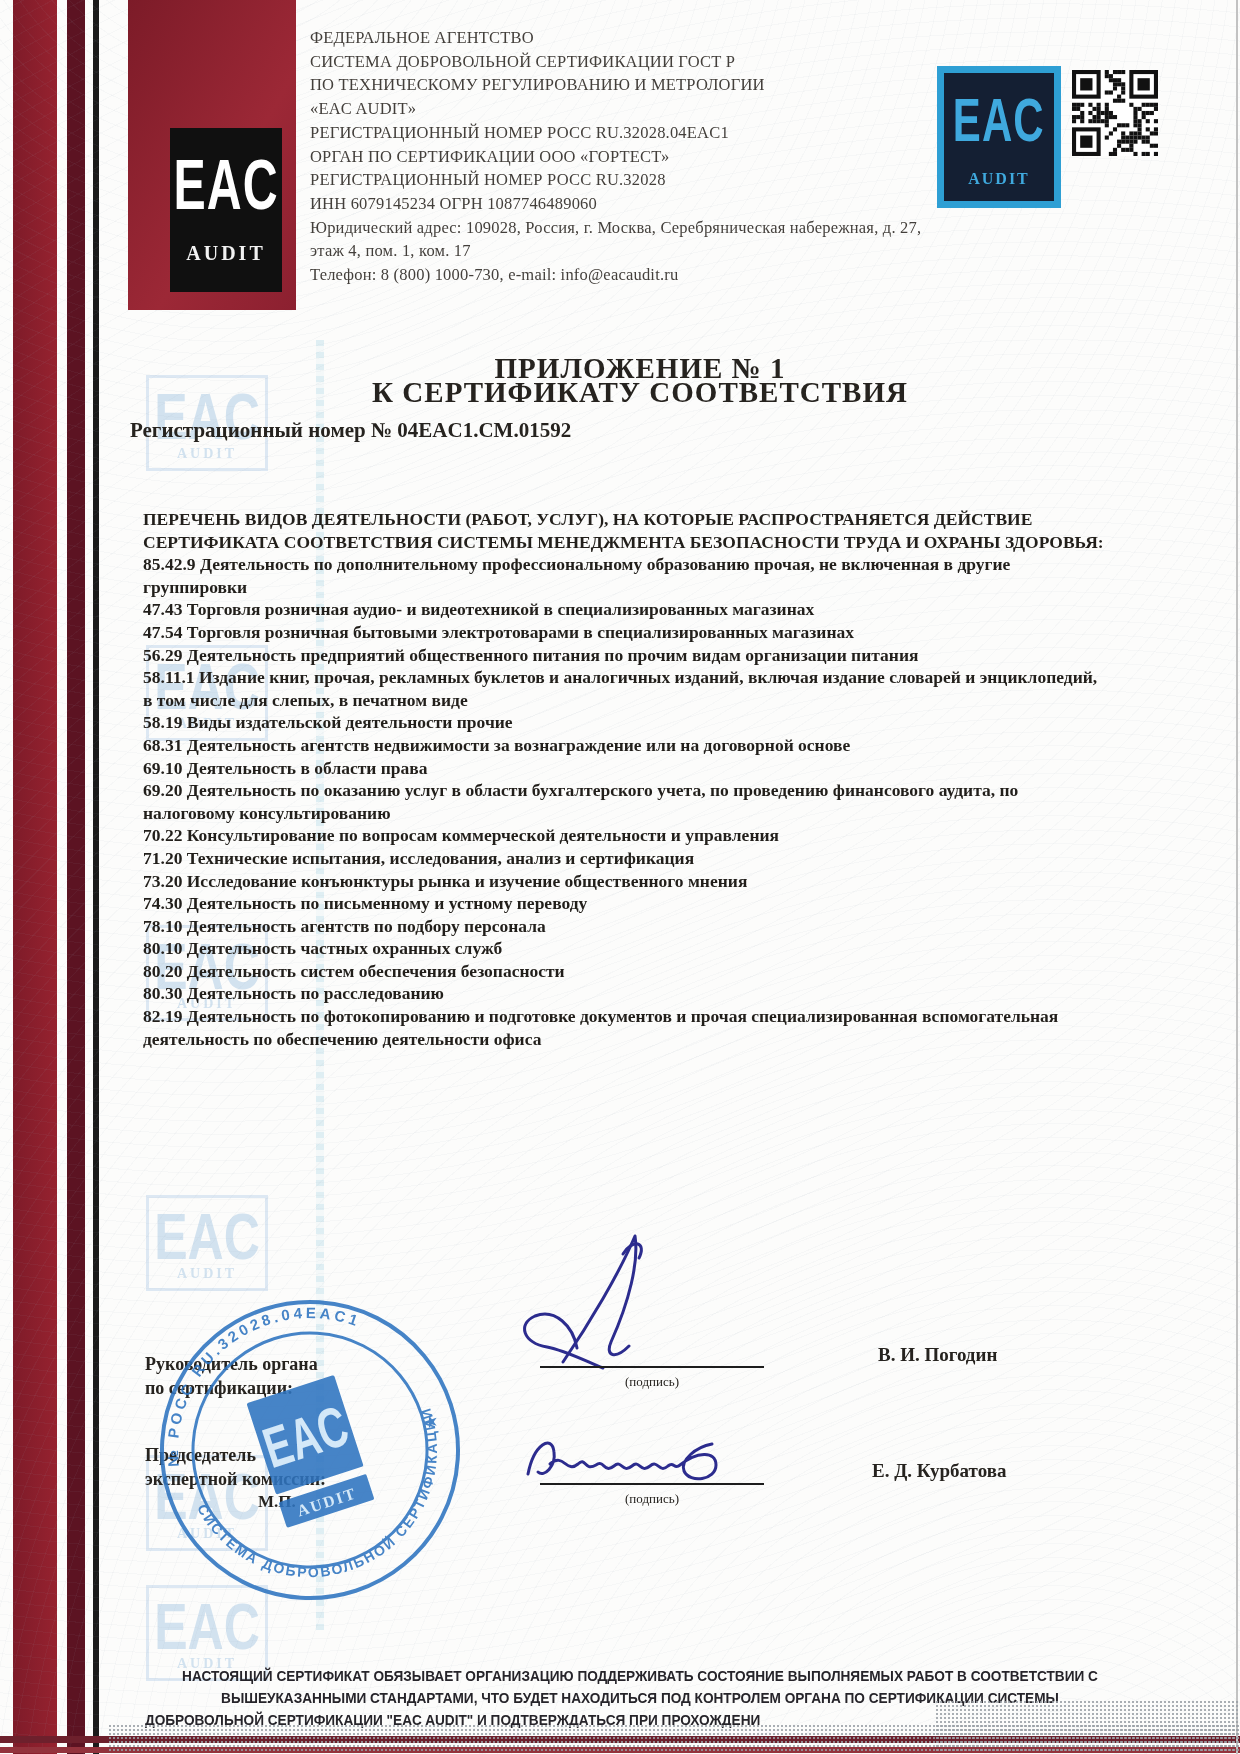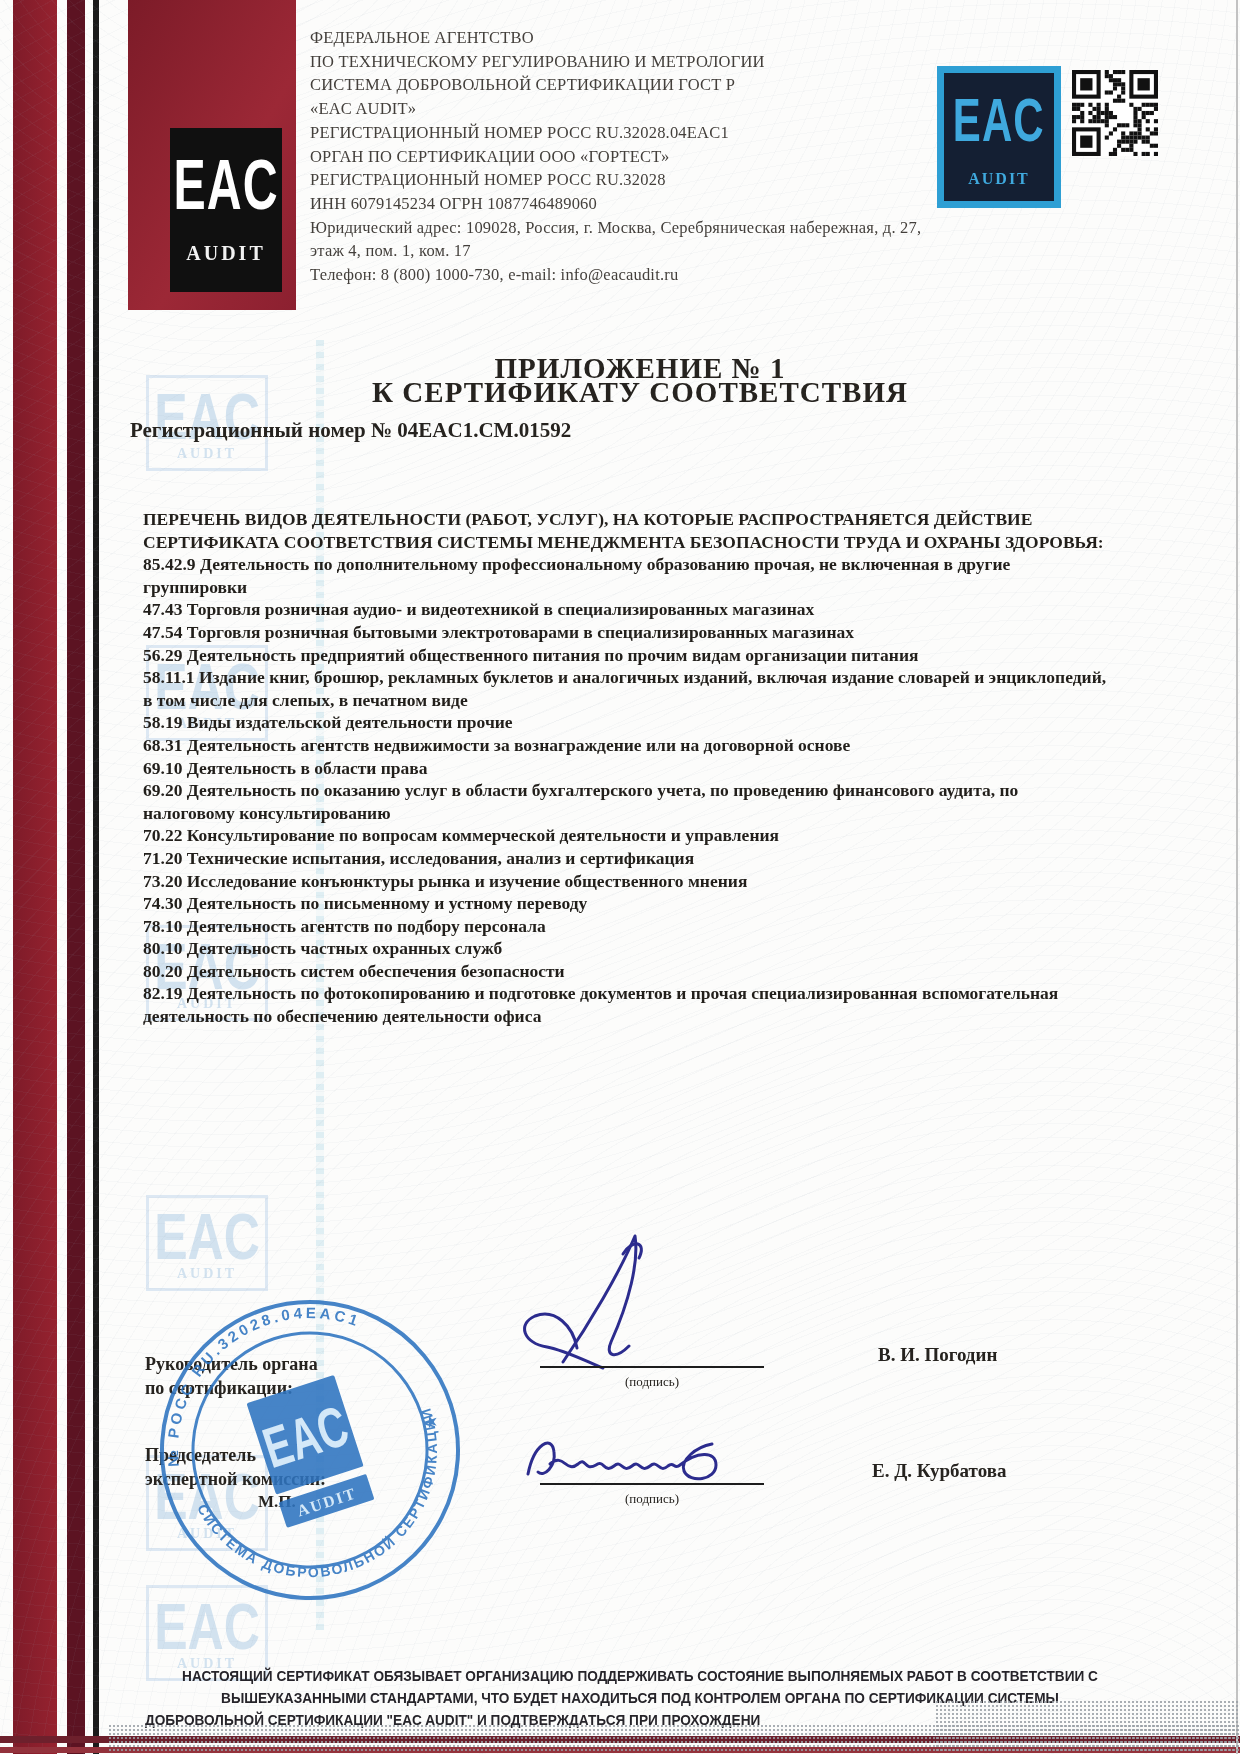--- a/index.html
+++ b/index.html
@@ -224,22 +224,22 @@
         <rect x="40" y="80" width="4" height="4"></rect>
         <rect x="60" y="80" width="4" height="4"></rect>
         <rect x="68" y="80" width="4" height="4"></rect>
         <rect x="72" y="80" width="4" height="4"></rect>
         <rect x="80" y="80" width="4" height="4"></rect>
       </g>
   </svg>
 
   <div class="header-text">
     <div>ФЕДЕРАЛЬНОЕ АГЕНТСТВО</div>
+    <div>СИСТЕМА ДОБРОВОЛЬНОЙ СЕРТИФИКАЦИИ ГОСТ Р</div>
     <div>ПО ТЕХНИЧЕСКОМУ РЕГУЛИРОВАНИЮ И МЕТРОЛОГИИ</div>
-    <div>СИСТЕМА ДОБРОВОЛЬНОЙ СЕРТИФИКАЦИИ ГОСТ Р</div>
     <div>«EAC AUDIT»</div>
     <div>РЕГИСТРАЦИОННЫЙ НОМЕР РОСС RU.32028.04EAC1</div>
     <div>ОРГАН ПО СЕРТИФИКАЦИИ ООО «ГОРТЕСТ»</div>
     <div>РЕГИСТРАЦИОННЫЙ НОМЕР РОСС RU.32028</div>
     <div>ИНН 6079145234 ОГРН 1087746489060</div>
     <div>Юридический адрес: 109028, Россия, г. Москва, Серебряническая набережная, д. 27,</div>
     <div>этаж 4, пом. 1, ком. 17</div>
     <div>Телефон: 8 (800) 1000-730, e-mail: info@eacaudit.ru</div>
   </div>
 
@@ -271,32 +271,33 @@
   <div class="title1">ПРИЛОЖЕНИЕ № 1</div>
   <div class="title2">К СЕРТИФИКАТУ СООТВЕТСТВИЯ</div>
   <div class="regnum">Регистрационный номер № 04EAC1.CM.01592</div>
 
   <div class="bodytext">
     <p>ПЕРЕЧЕНЬ ВИДОВ ДЕЯТЕЛЬНОСТИ (РАБОТ, УСЛУГ), НА КОТОРЫЕ РАСПРОСТРАНЯЕТСЯ ДЕЙСТВИЕ СЕРТИФИКАТА СООТВЕТСТВИЯ СИСТЕМЫ МЕНЕДЖМЕНТА БЕЗОПАСНОСТИ ТРУДА И ОХРАНЫ ЗДОРОВЬЯ:</p>
     <p>85.42.9 Деятельность по дополнительному профессиональному образованию прочая, не включенная в другие группировки</p>
     <p>47.43 Торговля розничная аудио- и видеотехникой в специализированных магазинах</p>
     <p>47.54 Торговля розничная бытовыми электротоварами в специализированных магазинах</p>
     <p>56.29 Деятельность предприятий общественного питания по прочим видам организации питания</p>
-    <p>58.11.1 Издание книг, брошюр, рекламных буклетов и аналогичных изданий, включая издание словарей и энциклопедий, в том числе для слепых, в печатном виде</p>
+    <p>58.11.1 Издание книг, прочая, рекламных буклетов и аналогичных изданий, включая издание словарей и энциклопедий, в том числе для слепых, в печатном виде</p>
     <p>58.19 Виды издательской деятельности прочие</p>
     <p>68.31 Деятельность агентств недвижимости за вознаграждение или на договорной основе</p>
     <p>69.10 Деятельность в области права</p>
     <p>69.20 Деятельность по оказанию услуг в области бухгалтерского учета, по проведению финансового аудита, по налоговому консультированию</p>
     <p>70.22 Консультирование по вопросам коммерческой деятельности и управления</p>
     <p>71.20 Технические испытания, исследования, анализ и сертификация</p>
     <p>73.20 Исследование конъюнктуры рынка и изучение общественного мнения</p>
     <p>74.30 Деятельность по письменному и устному переводу</p>
     <p>78.10 Деятельность агентств по подбору персонала</p>
     <p>80.10 Деятельность частных охранных служб</p>
     <p>80.20 Деятельность систем обеспечения безопасности</p>
+    <p>80.30 Деятельность по расследованию</p>
     <p>82.19 Деятельность по фотокопированию и подготовке документов и прочая специализированная вспомогательная деятельность по обеспечению деятельности офиса</p>
   </div>
 
   <div class="sig-role" style="top:1352px">
     <div>Руководитель органа</div>
     <div>по сертификации:</div>
   </div>
   <svg class="sigsvg" style="left:505px;top:1228px" width="190" height="150" viewBox="0 0 190 150">
     <path class="inkpath" d="M98,140 C74,130 58,122 42,119 C18,115 12,96 30,88 C50,80 68,98 72,120"></path>
     <path class="inkpath" d="M58,134 C84,96 114,46 130,8 C134,34 124,74 106,114 C100,128 110,132 124,118"></path>

